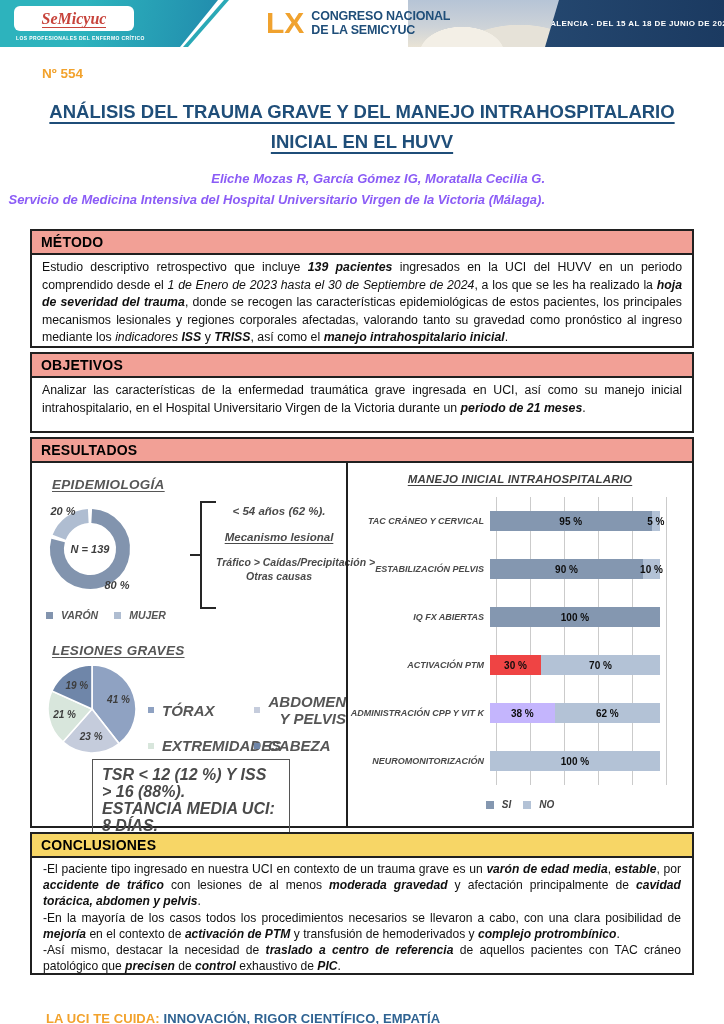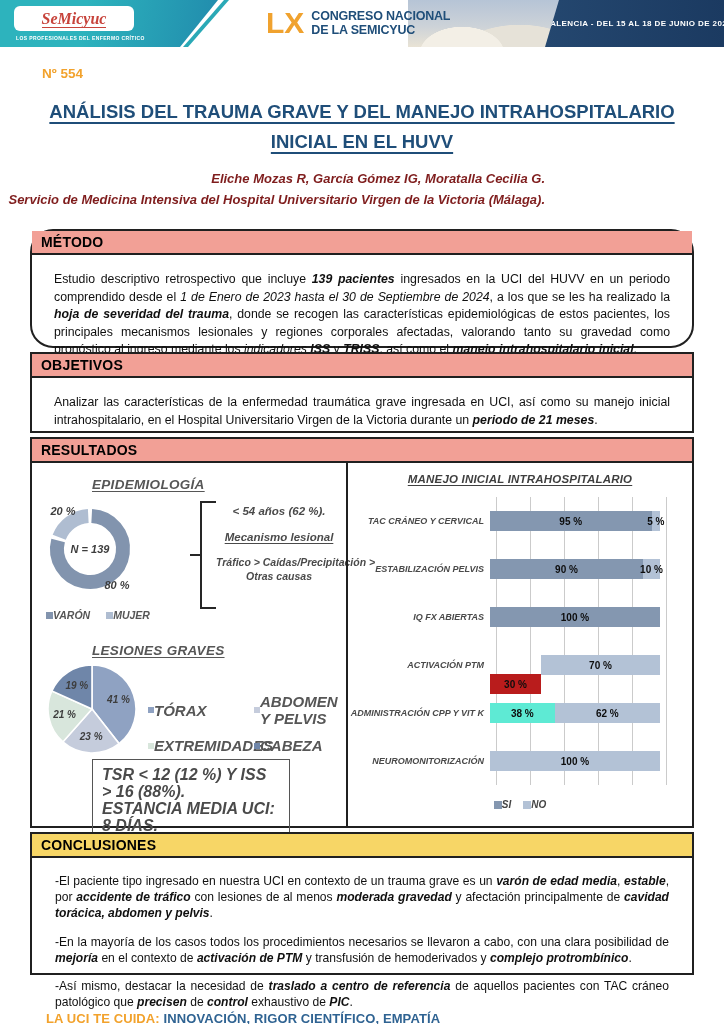--- a/index.html
+++ b/index.html
@@ -36,56 +36,56 @@
   .congress .lx { font-size:30px; font-weight:bold; color:#f0a22e; line-height:38px; }
   .congress-lines { display:flex; flex-direction:column; justify-content:center; }
   .congress-lines span { font-size:12.5px; font-weight:bold; color:#1f4e79; line-height:14.5px; letter-spacing:-.2px; }
 
   
   .poster-number { position:absolute; left:42px; top:66px; font-size:13.5px; font-weight:bold; color:#f2a22c; }
   .title { position:absolute; left:40px; right:40px; top:97px; text-align:center;
     font-size:18.5px; font-weight:bold; color:#1f4e79; line-height:30px;
     text-decoration:underline; text-underline-offset:4px; text-decoration-thickness:1.5px; }
   .authors-block { position:absolute; left:0; top:168px; width:545px; text-align:right;
-    font-style:italic; font-weight:600; color:#7f1d1d; font-size:13px; line-height:21px; }
+    font-style:italic; font-weight:600; color:#8b5cf6; font-size:13px; line-height:21px; }
 
   
   .sec { position:absolute; left:30px; width:664px; border:2px solid #202020; background:#fff; }
   .sec-head { height:24px; padding:3px 9px 0 9px; font-size:14px; font-weight:bold; color:#000;
     border-bottom:2px solid #202020; letter-spacing:.2px; }
   .head-salmon { background:#f2a096; }
   .head-yellow { background:#f7d666; }
   .sec-body { padding:4px 10px; font-size:12.3px; line-height:17.6px; text-align:justify; color:#101010; }
-  .sec-body p { margin:12px; }
-  .sec-metodo { top:229px; height:119px;border-radius:23px; }
+  .sec-body p { margin:0; }
+  .sec-metodo { top:229px; height:119px; }
   .sec-objetivos { top:352px; height:81px; }
   .sec-resultados { top:437px; height:391px; }
   .sec-conclusiones { top:832px; height:143px; }
   .sec-conclusiones .sec-body { line-height:16.2px; font-size:12.1px; padding:3px 11px; }
 
   
   .res-body { position:relative; height:363px; }
   .res-left { position:absolute; left:0; top:0; width:314px; height:100%; }
   .res-right { position:absolute; left:314px; right:0; top:0; height:100%; border-left:2px solid #202020; }
 
   .panel-title { font-size:13.5px; font-weight:bold; font-style:italic; color:#565656;
-    text-decoration:underline; text-underline-offset:2px; letter-spacing:.3px;margin-left:40px; }
+    text-decoration:underline; text-underline-offset:2px; letter-spacing:.3px; }
   .epi-title { position:absolute; left:20px; top:14px; }
   .les-title { position:absolute; left:20px; top:180px; }
 
   .donut-svg { position:absolute; left:6px; top:34px; width:104px; height:104px; }
   .pie-svg { position:absolute; left:14px; top:200px; width:92px; height:92px; }
   svg text { font-family:"Liberation Sans", sans-serif; font-weight:bold; font-style:italic; fill:#3d3d3d; }
   .pct-label { font-size:11px; }
   .pie-label { font-size:10px; }
   .donut-center { font-size:11px; }
 
   .legend { display:flex; gap:16px; align-items:center; }
-  .legend-item { display:flex; align-items:center; gap:0; font-size:10.5px; font-weight:bold;
-    font-style:italic; color:#565656; }
+  .legend-item { display:flex; align-items:center; gap:8px; font-size:10.5px; font-weight:bold;
+    font-style:italic; color:#565656;text-align:right; }
   .legend-sq { width:7px; height:7px; display:inline-block; flex:0 0 auto; }
   .donut-legend { position:absolute; left:14px; top:146px; }
   .pie-legend { position:absolute; left:116px; top:230px; display:grid;
     grid-template-columns:100px auto; row-gap:10px; column-gap:6px; }
   .pie-legend .legend-item { font-size:15px; }
   .pie-legend .legend-sq { width:6px; height:6px; }
 
   .brace { position:absolute; left:152px; top:38px; width:34px; height:108px; }
   .brace i { position:absolute; background:#262626; }
   .brace .stem { left:16px; top:0; bottom:0; width:2px; }
@@ -287,34 +287,34 @@
                     <div class="bar-seg" style="width: 100%; background: rgb(132, 151, 176);">
                       <span class="bar-val">100 %</span>
                     </div>
                   </div>
                 </div>
               </div>
               <div class="bar-row">
                 <div class="bar-label">ACTIVACIÓN PTM</div>
                 <div class="bar-track">
                   <div class="bar-inner">
-                    <div class="bar-seg" style="width: 30%; background: #b91c1c; margin-top: 19px;">
+                    <div class="bar-seg" style="width: 30%; background: #ef4444;">
                       <span class="bar-val">30 %</span>
                     </div>
                     <div class="bar-seg" style="width: 70%; background: rgb(179, 194, 214);">
                       <span class="bar-val">70 %</span>
                     </div>
                   </div>
                 </div>
               </div>
               <div class="bar-row">
                 <div class="bar-label">ADMINISTRACIÓN CPP Y VIT K</div>
                 <div class="bar-track">
                   <div class="bar-inner">
-                    <div class="bar-seg" style="width: 38%; background: #5eead4;">
+                    <div class="bar-seg" style="width: 38%; background: #c4b5fd;">
                       <span class="bar-val">38 %</span>
                     </div>
                     <div class="bar-seg" style="width: 62%; background: rgb(179, 194, 214);">
                       <span class="bar-val">62 %</span>
                     </div>
                   </div>
                 </div>
               </div>
               <div class="bar-row">
                 <div class="bar-label">NEUROMONITORIZACIÓN</div>

